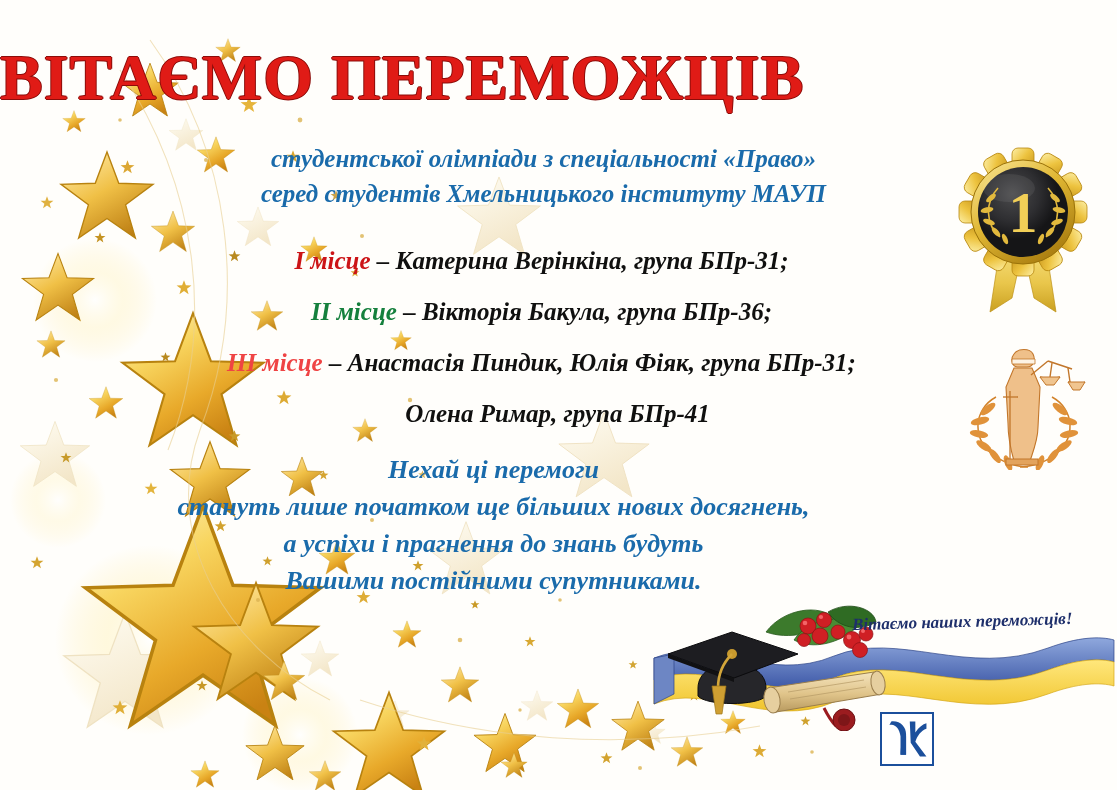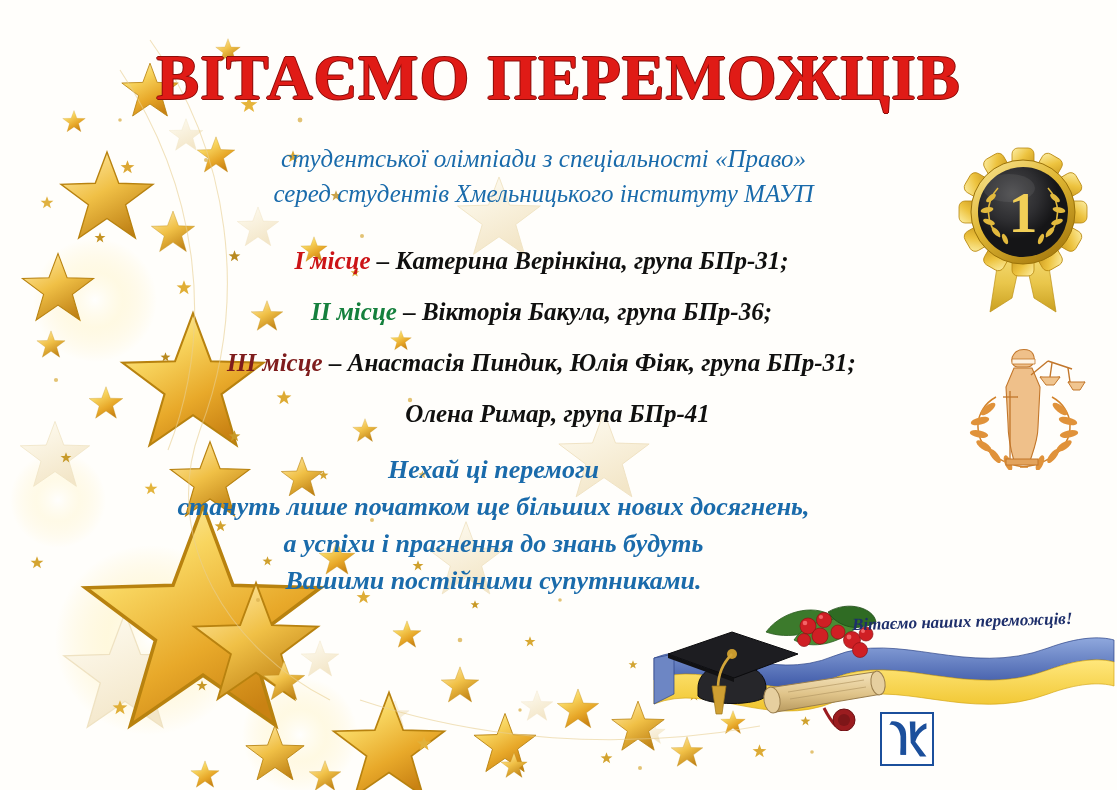--- a/index.html
+++ b/index.html
@@ -44,42 +44,42 @@
   }
 
   
   .content { position: absolute; inset: 0; z-index: 5; }
 
   .title {
     position: absolute;
     top: 46px;
     left: 0;
     width: 1117px;
-    text-align: center;
+    text-align: left;
     font-family: "Liberation Serif", serif;
     font-weight: bold;
     font-size: 64px;
     line-height: 1;
     color: #e01b16;
     letter-spacing: 1px;
     text-shadow:
        1px 0 0 #8c0d0a, -1px 0 0 #8c0d0a,
        0 1px 0 #8c0d0a, 0 -1px 0 #8c0d0a;
     white-space: nowrap;
   }
 
   .subtitle {
     position: absolute;
     top: 142px;
     left: 0;
     width: 1087px;
     text-align: center;
     font-family: "Liberation Serif", serif;
     font-style: italic;
-    font-weight: normal;
+    font-weight: bold;
     font-size: 25px;
     line-height: 1.38;
     color: #1a6bab;
   }
   .subtitle div { white-space: nowrap; }
 
   .winners {
     position: absolute;
     top: 248px;
     left: 0;
@@ -88,21 +88,21 @@
     font-family: "Liberation Serif", serif;
     font-style: italic;
     font-weight: bold;
     font-size: 25px;
     color: #10100f;
   }
   .winner-row { line-height: 1; margin-bottom: 26px; white-space: nowrap; }
   .winner-row .place { font-style: italic; font-weight: bold; }
   .place-1 { color: #cc1417; }
   .place-2 { color: #15803d; }
-  .place-3 { color: #7f1d1d; }
+  .place-3 { color: #ef4444; }
   .winner-row.indent { padding-left: 32px; margin-bottom: 12px; }
 
   .message {
     position: absolute;
     top: 452px;
     left: 0;
     width: 987px;
     text-align: center;
     font-family: "Liberation Serif", serif;
     font-style: italic;

